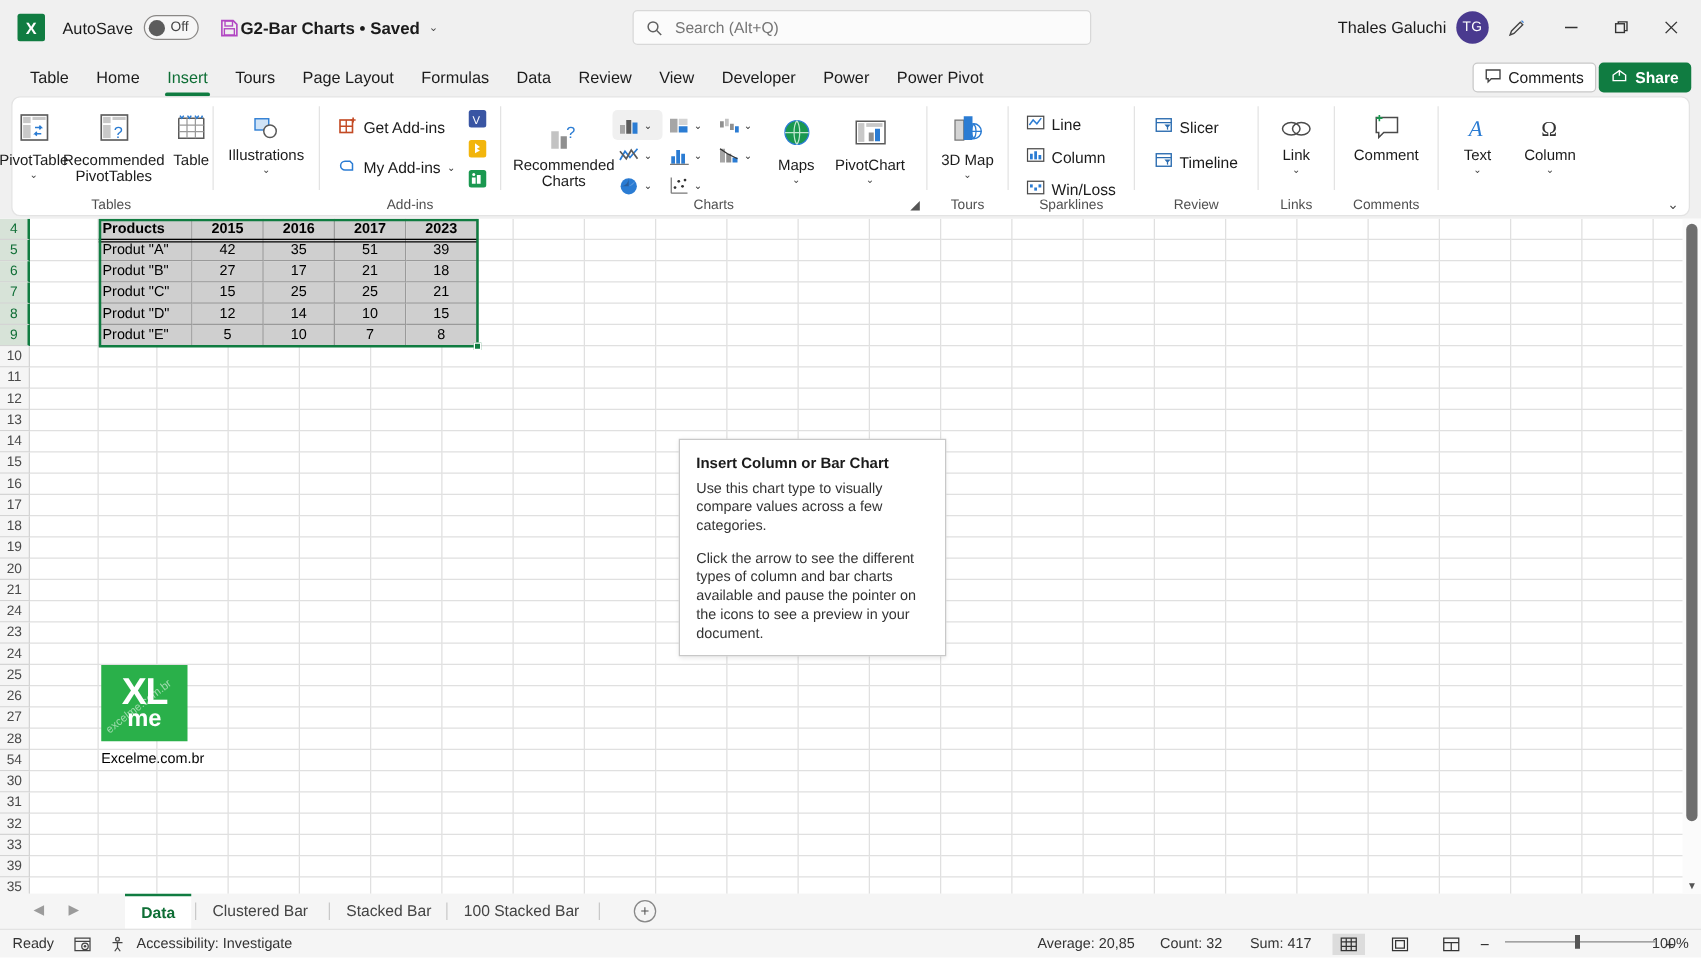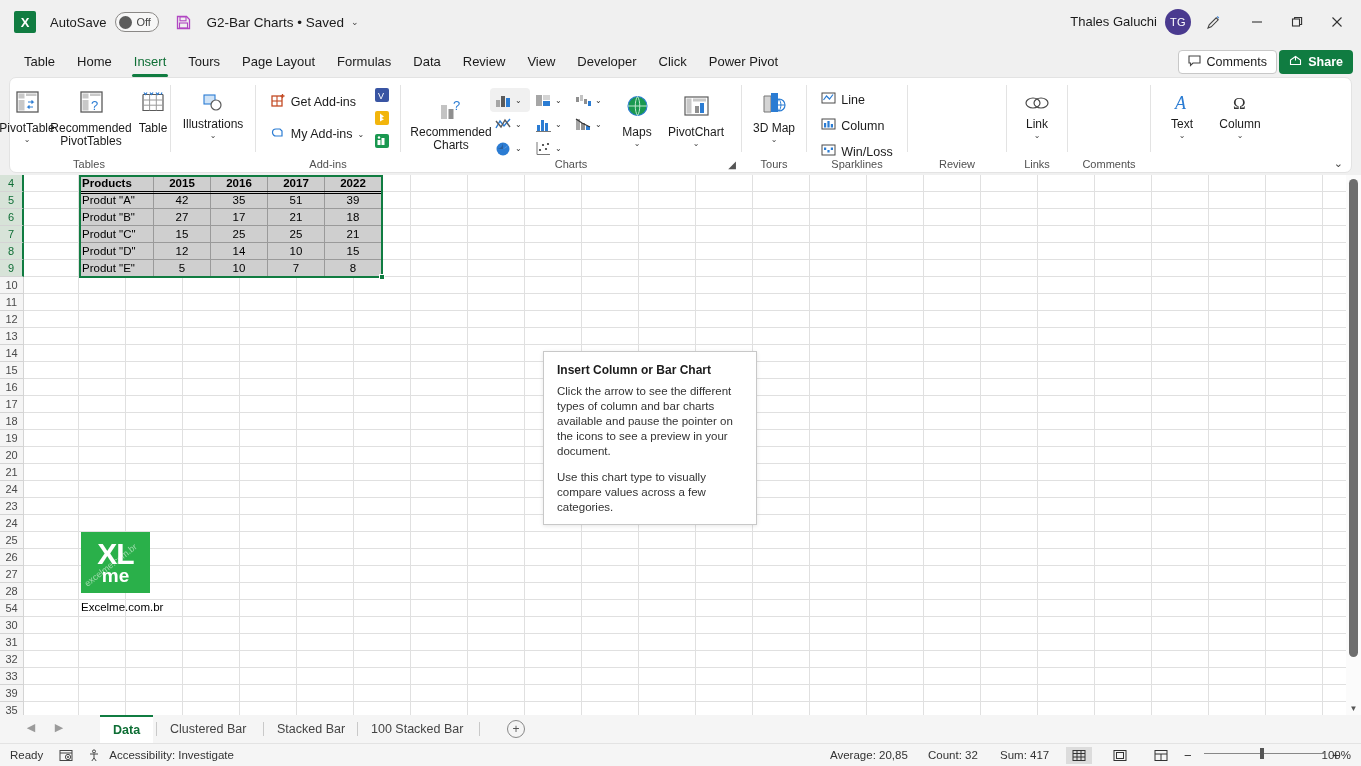--- a/index.html
+++ b/index.html
@@ -28,21 +28,21 @@
   .toggle {
     margin-left: 9px; width: 44px; height: 20px; border-radius: 10px;
     border: 1px solid #8a8886; background: #f7f7f7; position: relative;
     display: flex; align-items: center;
   }
   .toggle .knob {
     width: 13px; height: 13px; border-radius: 50%; background: #5c5c5c; margin-left: 3px;
   }
   .toggle .t-label { font-size: 11px; color: #444; margin-left: 4px; }
   .save-icon { margin-left: 16px; color: #b146c2; display:flex; align-items:center; }
-  .doc-title { margin-left: 14px; font-size: 13.5px; color: #1b1b1b; }
+  .doc-title { font-size: 13.5px; color: #1b1b1b; font-weight: bold; }
   .doc-caret { margin-left: 7px; font-size: 9px; color: #444; }
 
   .searchbox {
     position: absolute; left: 506px; top: 8px; width: 367px; height: 28px;
     background: #fbfbfb; border: 1px solid #d8d8d8; border-radius: 4px;
     display: flex; align-items: center; padding: 0 10px;
   }
   .searchbox .sicon { color: #616161; margin-right: 8px; display:flex; }
   .searchbox input {
     border: none; outline: none; background: transparent; font-size: 12.5px;
@@ -233,20 +233,29 @@
     <div class="save-icon">
       <svg width="17" height="17" viewBox="0 0 17 17">
           <path d="M2.5 2.5h9l3 3v9h-12z" fill="none" stroke="#b146c2" stroke-width="1.3"></path>
           <rect x="5" y="2.8" width="6" height="4" fill="none" stroke="#b146c2" stroke-width="1.1"></rect>
           <rect x="4.5" y="9" width="8" height="5" fill="none" stroke="#b146c2" stroke-width="1.1"></rect>
         </svg>
     </div>
     <div class="doc-title">G2-Bar Charts • Saved</div>
     <div class="doc-caret">⌄</div>
 
+    <div class="searchbox">
+      <div class="sicon">
+        <svg width="13" height="13" viewBox="0 0 13 13">
+            <circle cx="5.4" cy="5.4" r="3.9" fill="none" stroke="#616161" stroke-width="1.2"></circle>
+            <line x1="8.4" y1="8.4" x2="12" y2="12" stroke="#616161" stroke-width="1.2"></line>
+          </svg>
+      </div>
+      <input placeholder="Search (Alt+Q)" style="">
+    </div>
 
     <div class="user-name">Thales Galuchi</div>
     <div class="avatar">TG</div>
 
     <div class="tb-btn btn-pen">
       <svg width="17" height="17" viewBox="0 0 17 17">
           <path d="M3 14l1.2-3.2 7-7 2 2-7 7z" fill="none" stroke="#444" stroke-width="1.1"></path>
           <path d="M12.2 2.5l1.6 1.6" stroke="#3a7fd5" stroke-width="1.1"></path>
         </svg>
     </div>
@@ -273,21 +282,21 @@
     <div class="tab">Table</div>
     <div class="tab">Home</div>
     <div class="tab active">Insert</div>
     <div class="tab">Tours</div>
     <div class="tab">Page Layout</div>
     <div class="tab">Formulas</div>
     <div class="tab">Data</div>
     <div class="tab">Review</div>
     <div class="tab">View</div>
     <div class="tab">Developer</div>
-    <div class="tab">Click</div>
+    <div class="tab">Power</div>
     <div class="tab">Power Pivot</div>
   </div>
 
   <div class="comments-btn">
     <span>
       <svg width="13" height="12" viewBox="0 0 13 12">
           <path d="M1 1h11v7H5L2.5 10.5V8H1z" fill="none" stroke="#444" stroke-width="1.1"></path>
         </svg>
     </span>
     <span>Comments</span>
@@ -567,20 +576,38 @@
                 <rect x="9.8" y="4.5" width="2.2" height="2.5" fill="#2b7cd3"></rect>
               </svg></span>
           <span>Win/Loss</span>
         </div>
       </div>
       <div class="grp-label">Sparklines</div>
     </div>
     <div class="sep"></div>
 
     <div class="grp" style="width:94px">
+      <div class="grp-body" style="flex-direction:column;gap:5px;padding-top:8px;align-items:flex-start">
+        <div class="smallbtn">
+          <span><svg width="15" height="14" viewBox="0 0 15 14">
+                <rect x="1" y="2" width="12" height="10" fill="none" stroke="#2b6cb0" stroke-width="1.1"></rect>
+                <line x1="1" y1="5" x2="13" y2="5" stroke="#2b6cb0" stroke-width="1"></line>
+                <path d="M7.5 6.5h5l-2 2.2v2.3l-1-.7V8.7z" fill="#2b6cb0"></path>
+              </svg></span>
+          <span>Slicer</span>
+        </div>
+        <div class="smallbtn">
+          <span><svg width="15" height="14" viewBox="0 0 15 14">
+                <rect x="1" y="2" width="12" height="10" fill="none" stroke="#2b6cb0" stroke-width="1.1"></rect>
+                <line x1="1" y1="5" x2="13" y2="5" stroke="#2b6cb0" stroke-width="1"></line>
+                <path d="M7.5 6.5h5l-2 2.2v2.3l-1-.7V8.7z" fill="#2b6cb0"></path>
+              </svg></span>
+          <span>Timeline</span>
+        </div>
+      </div>
       <div class="grp-label">Review</div>
     </div>
     <div class="sep"></div>
 
     <div class="grp" style="width:56px">
       <div class="grp-body">
         <div class="bigbtn" style="width:52px;padding-top:8px">
           <div class="ic" style="height:26px">
             <svg width="28" height="22" viewBox="0 0 28 22">
                 <ellipse cx="10" cy="11" rx="7" ry="5" fill="none" stroke="#4a4a4a" stroke-width="1.2"></ellipse>
@@ -589,20 +616,31 @@
           </div>
           <div class="lb">Link</div>
           <div class="cv">⌄</div>
         </div>
       </div>
       <div class="grp-label">Links</div>
     </div>
     <div class="sep"></div>
 
     <div class="grp" style="width:78px">
+      <div class="grp-body">
+        <div class="bigbtn" style="width:74px;padding-top:8px">
+          <div class="ic" style="height:26px">
+            <svg width="28" height="24" viewBox="0 0 28 24">
+                <path d="M6 3h17v12h-11l-4 4v-4H6z" fill="none" stroke="#4a4a4a" stroke-width="1.2"></path>
+                <path d="M8.5 1v5M6 3.5h5" stroke="#1a9850" stroke-width="1.3"></path>
+              </svg>
+          </div>
+          <div class="lb">Comment</div>
+        </div>
+      </div>
       <div class="grp-label">Comments</div>
     </div>
     <div class="sep"></div>
 
     <div class="grp" style="width:120px">
       <div class="grp-body">
         <div class="bigbtn" style="width:50px;padding-top:8px">
           <div class="ic" style="height:26px">
             <svg width="24" height="24" viewBox="0 0 24 24">
                 <text x="5" y="18" font-size="18" fill="#2b7cd3" font-family="Liberation Serif" font-style="italic">A</text>
@@ -1428,21 +1466,21 @@
         <div class="cell" style="left: 1014px; top: 527px; width: 57px;"></div>
         <div class="cell" style="left: 1071px; top: 527px; width: 57px;"></div>
         <div class="cell" style="left: 1128px; top: 527px; width: 57px;"></div>
         <div class="cell" style="left: 1185px; top: 527px; width: 57px;"></div>
         <div class="cell" style="left: 1242px; top: 527px; width: 57px;"></div>
         <div class="cell" style="left: 1299px; top: 527px; width: 57px;"></div>
         <div class="cell selfill bold" style="left: 55px; top: 0px; width: 75px; border-right: 1px solid rgb(154, 154, 154); border-bottom: 1px solid rgb(154, 154, 154);">Products</div>
         <div class="cell selfill ctr bold" style="left: 130px; top: 0px; width: 57px; border-right: 1px solid rgb(154, 154, 154); border-bottom: 1px solid rgb(154, 154, 154);">2015</div>
         <div class="cell selfill ctr bold" style="left: 187px; top: 0px; width: 57px; border-right: 1px solid rgb(154, 154, 154); border-bottom: 1px solid rgb(154, 154, 154);">2016</div>
         <div class="cell selfill ctr bold" style="left: 244px; top: 0px; width: 57px; border-right: 1px solid rgb(154, 154, 154); border-bottom: 1px solid rgb(154, 154, 154);">2017</div>
-        <div class="cell selfill ctr bold" style="left: 301px; top: 0px; width: 57px; border-right: 1px solid rgb(154, 154, 154); border-bottom: 1px solid rgb(154, 154, 154);">2022</div>
+        <div class="cell selfill ctr bold" style="left: 301px; top: 0px; width: 57px; border-right: 1px solid rgb(154, 154, 154); border-bottom: 1px solid rgb(154, 154, 154);">2023</div>
         <div class="cell selfill" style="left: 55px; top: 17px; width: 75px; border-right: 1px solid rgb(154, 154, 154); border-bottom: 1px solid rgb(154, 154, 154);">Produt "A"</div>
         <div class="cell selfill ctr" style="left: 130px; top: 17px; width: 57px; border-right: 1px solid rgb(154, 154, 154); border-bottom: 1px solid rgb(154, 154, 154);">42</div>
         <div class="cell selfill ctr" style="left: 187px; top: 17px; width: 57px; border-right: 1px solid rgb(154, 154, 154); border-bottom: 1px solid rgb(154, 154, 154);">35</div>
         <div class="cell selfill ctr" style="left: 244px; top: 17px; width: 57px; border-right: 1px solid rgb(154, 154, 154); border-bottom: 1px solid rgb(154, 154, 154);">51</div>
         <div class="cell selfill ctr" style="left: 301px; top: 17px; width: 57px; border-right: 1px solid rgb(154, 154, 154); border-bottom: 1px solid rgb(154, 154, 154);">39</div>
         <div class="cell selfill" style="left: 55px; top: 34px; width: 75px; border-right: 1px solid rgb(154, 154, 154); border-bottom: 1px solid rgb(154, 154, 154);">Produt "B"</div>
         <div class="cell selfill ctr" style="left: 130px; top: 34px; width: 57px; border-right: 1px solid rgb(154, 154, 154); border-bottom: 1px solid rgb(154, 154, 154);">27</div>
         <div class="cell selfill ctr" style="left: 187px; top: 34px; width: 57px; border-right: 1px solid rgb(154, 154, 154); border-bottom: 1px solid rgb(154, 154, 154);">17</div>
         <div class="cell selfill ctr" style="left: 244px; top: 34px; width: 57px; border-right: 1px solid rgb(154, 154, 154); border-bottom: 1px solid rgb(154, 154, 154);">21</div>
         <div class="cell selfill ctr" style="left: 301px; top: 34px; width: 57px; border-right: 1px solid rgb(154, 154, 154); border-bottom: 1px solid rgb(154, 154, 154);">18</div>
@@ -1469,22 +1507,22 @@
 
     <div class="logo-box">
       <div class="xl">XL</div>
       <div class="me">me</div>
       <div class="logo-wm">excelme.com.br</div>
     </div>
     <div class="logo-caption">Excelme.com.br</div>
 
     <div class="tooltip">
       <div class="tt-title">Insert Column or Bar Chart</div>
+      <div class="tt-body">Use this chart type to visually compare values across a few categories.</div>
       <div class="tt-body">Click the arrow to see the different types of column and bar charts available and pause the pointer on the icons to see a preview in your document.</div>
-      <div class="tt-body">Use this chart type to visually compare values across a few categories.</div>
     </div>
   </div>
 
   <div class="vscroll">
     <div class="vthumb"></div>
     <div class="vdown">▼</div>
   </div>
 
   <div class="tabbar">
     <div class="nav-arrow" style="left:20px">◀</div>

